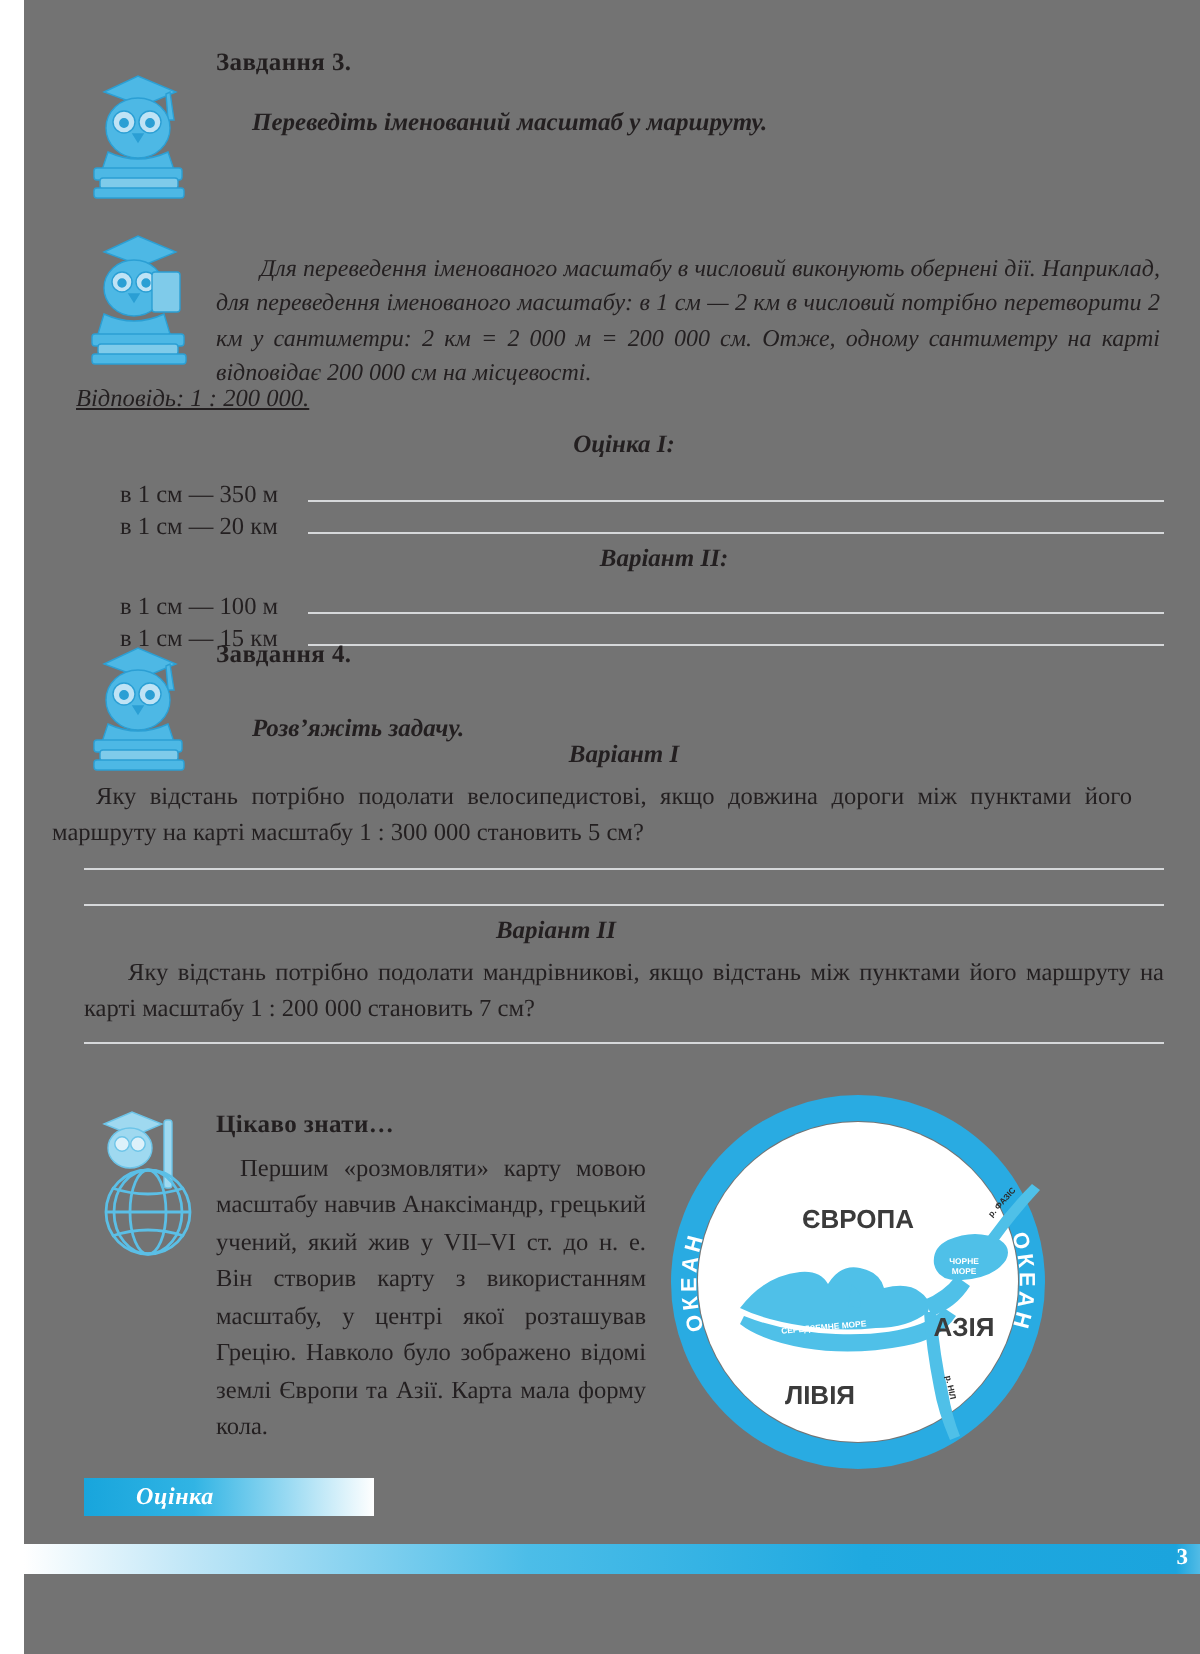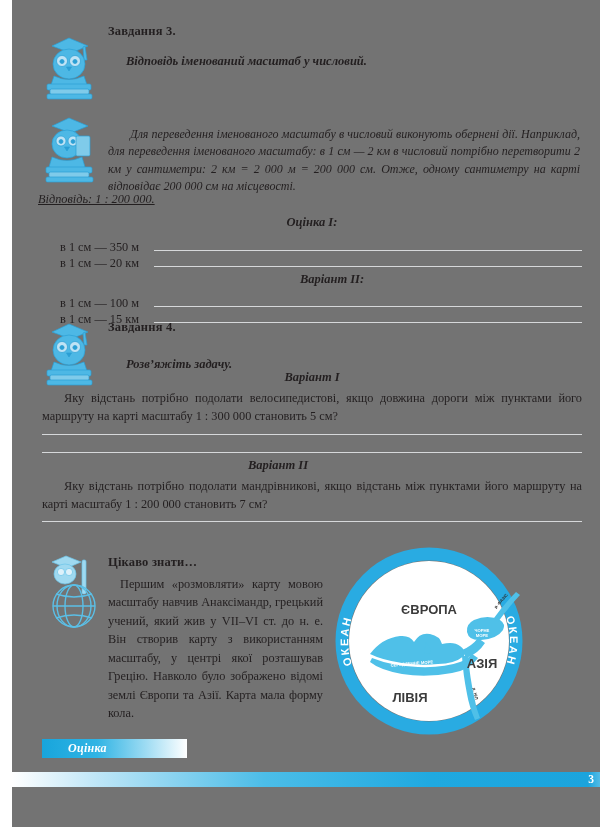--- a/index.html
+++ b/index.html
@@ -166,21 +166,21 @@
         <path d="M16 48 q15 7 30 0 l3 9 q-18 7 -36 0 Z"></path>
         <rect x="9" y="56" width="44" height="6" rx="1.5"></rect>
         <rect x="12" y="61" width="39" height="5.5" rx="1.5" fill="#7fcbea"></rect>
         <rect x="9" y="66" width="45" height="5" rx="1.5"></rect>
       </g>
     </svg>
   </div>
 
   <div style="position:absolute; left:96px; top:24px;" class="task-heading">Завдання 3.</div>
 
-  <div style="position:absolute; left:114px; top:54px;" class="task-instruction">Відповідь іменований масштаб у числовий.</div>
+  <div style="position:absolute; left:114px; top:54px;" class="task-instruction">Переведіть іменований масштаб у маршруту.</div>
 
   <div class="mascot" style="left:26px; top:112px;">
     <svg viewBox="0 0 62 72" xmlns="http://www.w3.org/2000/svg">
       <g fill="#4db8e5" stroke="#2b9fd4" stroke-width="0.7">
         <path d="M14 14 L31 6 L50 14 L33 21 Z"></path>
         <ellipse cx="29" cy="32" rx="15" ry="14"></ellipse>
         <ellipse cx="23" cy="29" rx="5" ry="5" fill="#bfe3f5"></ellipse>
         <ellipse cx="35" cy="29" rx="5" ry="5" fill="#bfe3f5"></ellipse>
         <circle cx="23" cy="29.5" r="2" fill="#2b9fd4"></circle>
         <circle cx="35" cy="29.5" r="2" fill="#2b9fd4"></circle>
@@ -233,21 +233,21 @@
       </g>
     </svg>
   </div>
 
   <div style="position:absolute; left:96px; top:320px;" class="task-heading">Завдання 4.</div>
 
   <div style="position:absolute; left:114px; top:357px;" class="task-instruction">Розв’яжіть задачу.</div>
 
   <div style="position:absolute; left:0; top:370px; width:600px;" class="variant-heading">Варіант I</div>
 
-  <div style="position:absolute; left:30px; top:390px; width:540px; text-indent:22px;" class="body-plain">Яку відстань потрібно подолати велосипедистові, якщо довжина дороги між пунктами його маршруту на карті масштабу 1 : 300 000 становить 5 см?</div>
+  <div style="position:absolute; left:14px; top:390px; width:540px; text-indent:22px;" class="body-plain">Яку відстань потрібно подолати велосипедистові, якщо довжина дороги між пунктами його маршруту на карті масштабу 1 : 300 000 становить 5 см?</div>
 
   <div class="rule" style="left:30px; top:434px; width:540px;"></div>
   <div class="rule" style="left:30px; top:452px; width:540px;"></div>
 
   <div style="position:absolute; left:0; top:458px; width:532px;" class="variant-heading">Варіант II</div>
 
   <div style="position:absolute; left:30px; top:478px; width:540px; text-indent:22px;" class="body-plain">Яку відстань потрібно подолати мандрівникові, якщо відстань між пунктами його маршруту на карті масштабу 1 : 200 000 становить 7 см?</div>
 
   <div class="rule" style="left:30px; top:521px; width:540px;"></div>
 

